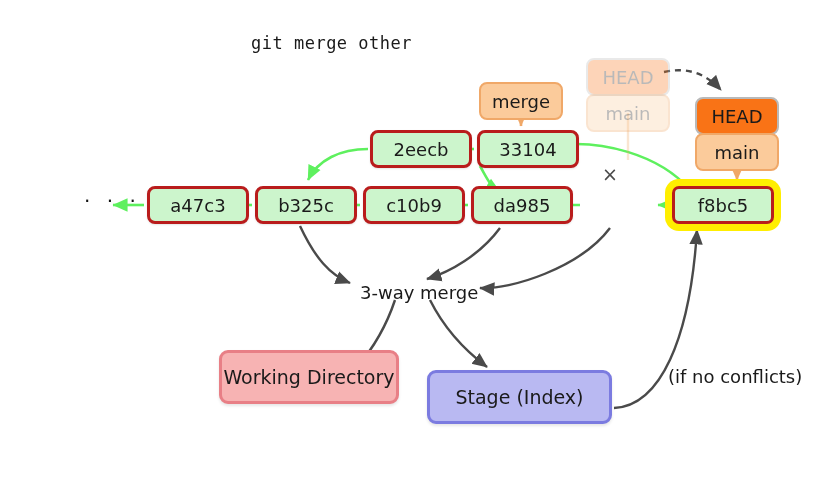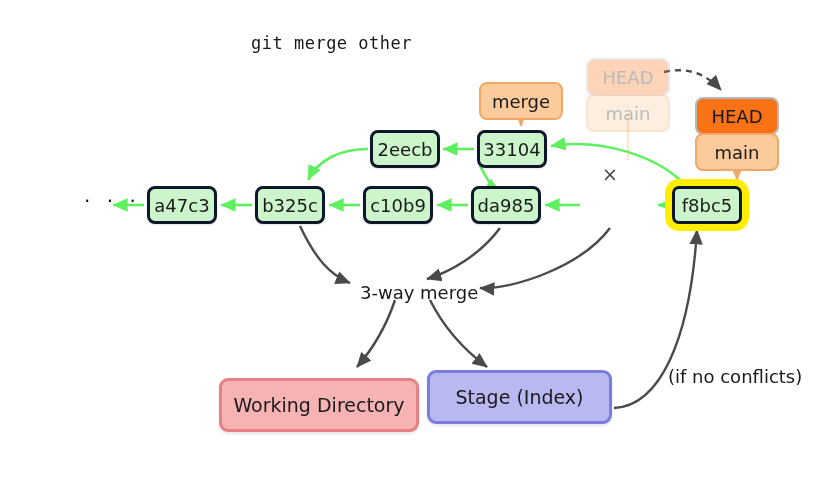--- a/index.html
+++ b/index.html
@@ -17,22 +17,22 @@
     font-size:17px;color:#1a1a1a;letter-spacing:0.5px;
   }
 
   .node{
     position:absolute;box-sizing:border-box;
     display:flex;align-items:center;justify-content:center;
     border-radius:8px;font-size:18px;color:#1a1a1a;
     white-space:nowrap;
   }
   .commit{
-    width:70px;height:38px;
-    background:#ccf5cc;border:3px solid #0f172a;
+    width:102px;height:38px;
+    background:#ccf5cc;border:3px solid #b91c1c;
     box-shadow:0 1px 2px rgba(0,0,0,0.10);
   }
   .commit.head-commit{
     box-shadow:0 0 0 7px #ffee00, 0 1px 2px rgba(0,0,0,0.10);
   }
 
   .label-box{
     width:84px;height:38px;border-radius:8px;
     font-size:18px;
   }
@@ -130,16 +130,16 @@
   <div class="node label-box lbl-head ghost" style="left:586px;top:58px;">HEAD</div>
   <div class="node label-box lbl-branch ghost" style="left:586px;top:94px;">main</div>
 
   <div class="node label-box lbl-head" style="left:695px;top:97px;">HEAD</div>
   <div class="node label-box lbl-branch" style="left:695px;top:133px;">main</div>
 
   <div class="plain-text" style="left:360px;top:282px;">3-way merge</div>
 
   <div class="plain-text" style="left:668px;top:366px;">(if no conflicts)</div>
 
-  <div class="zone zone-work" style="left:219px;top:378px;width:200px;height:54px;">Working Directory</div>
+  <div class="zone zone-work" style="left:219px;top:350px;width:180px;height:54px;">Working Directory</div>
   <div class="zone zone-stage" style="left:427px;top:370px;width:185px;height:54px;">Stage (Index)</div>
 
 </div>
 
 </body></html>

